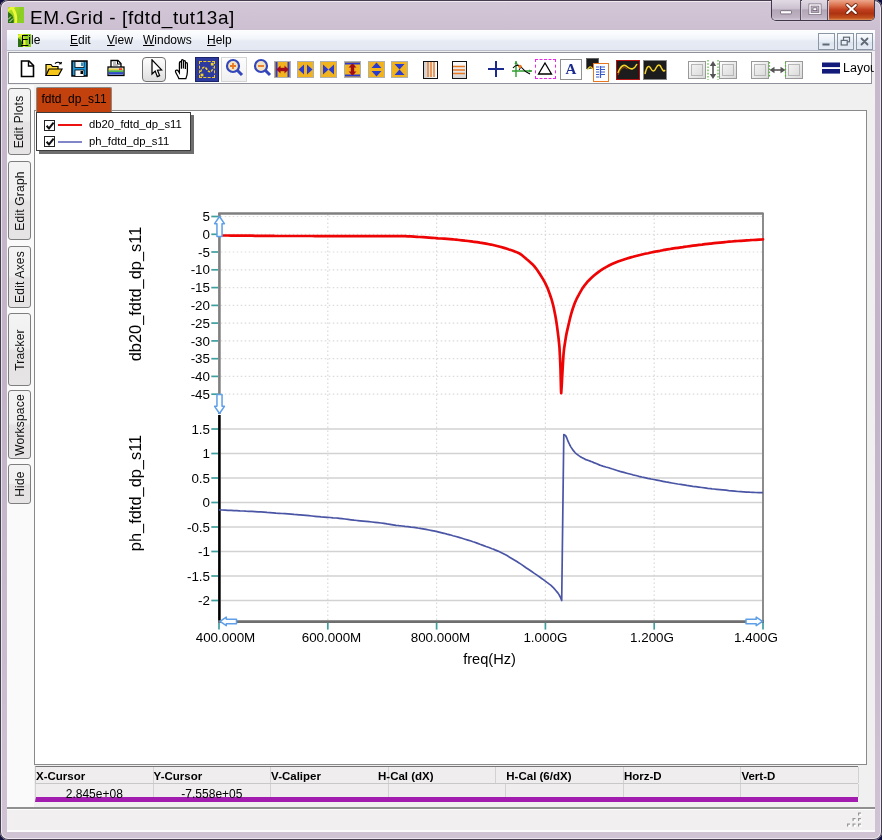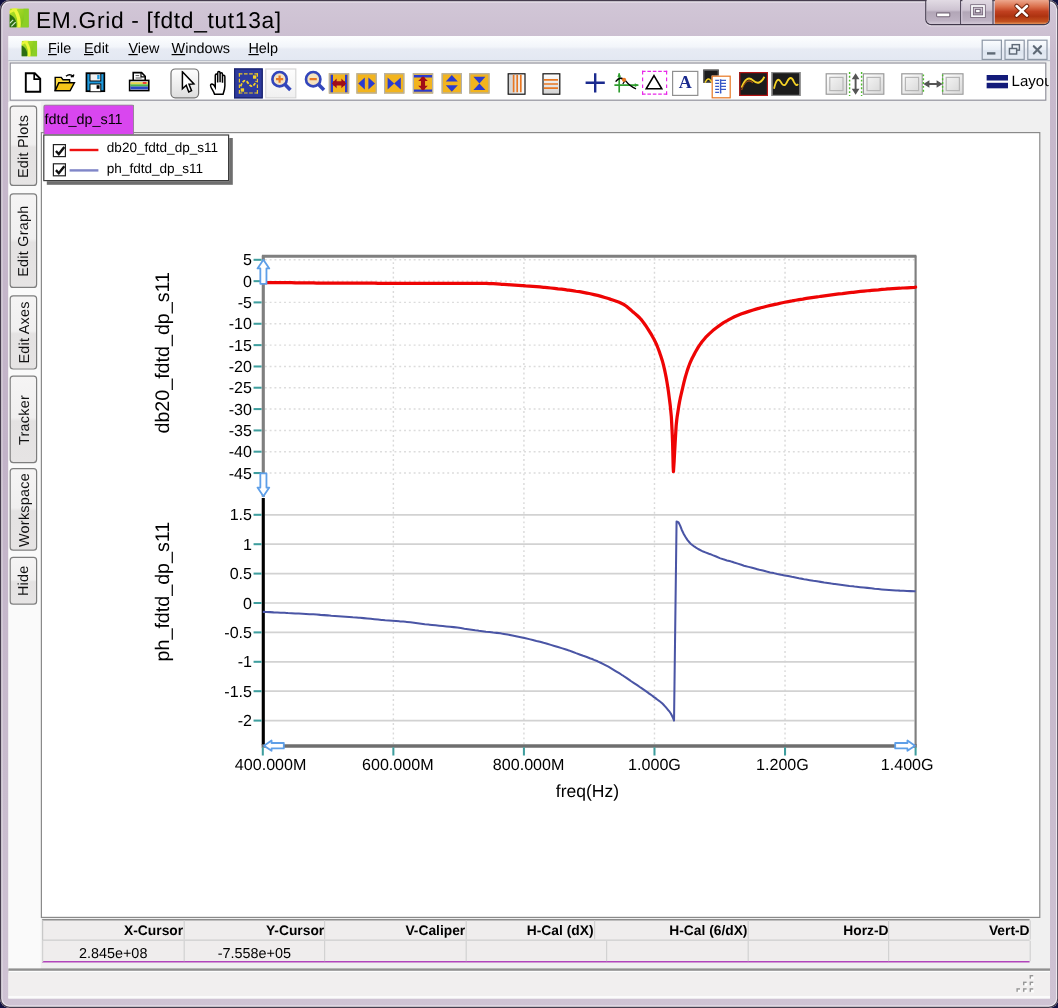--- a/index.html
+++ b/index.html
@@ -26,21 +26,21 @@
 background:linear-gradient(180deg,#f5f4f4 0%,#f0efef 48%,#e4e2e2 52%,#e6e4e4 100%);
 display:flex;align-items:center;justify-content:center}
 .sb span{transform:rotate(-90deg);white-space:nowrap;font-size:12px;color:#101010;letter-spacing:0.2px}
 
 #legend{position:absolute;left:36px;top:112px;width:155px;height:38.5px;background:#fff;
 border:1px solid #3c3c3c;box-shadow:3px 3px 0 0 #6e6e6e;z-index:30}
 .cb{position:absolute;width:11.5px;height:11.5px;background:#fff;border:1.4px solid #222}
 .ltxt{position:absolute;left:52px;font-size:11.3px;color:#000}
 
 .hcell{position:absolute;top:0;height:100%;border-right:1px solid #d2d2d2;
-font-size:11.5px;font-weight:bold;text-align:right;padding-top:3px;color:#000}
+font-size:11.5px;font-weight:bold;text-align:left;padding-top:3px;color:#000}
 .vcell{position:absolute;top:0;height:100%;border-right:1px solid #d2d2d2;
 font-size:12px;text-align:center;padding-top:2.5px;color:#000}
 </style></head><body>
 <div id="win"></div>
 
 <svg class="abs" style="left:8px;top:7px" width="16" height="16" viewBox="0 0 16 16">
 <defs>
       <linearGradient id="lg" x1="0" y1="0" x2="1" y2="1">
 <stop offset="0" stop-color="#b8e428"></stop>
         <stop offset="1" stop-color="#6cba16"></stop>
@@ -82,21 +82,21 @@
 </div>
 <div id="client">
 <div id="menubar">
 <svg class="abs" style="left:11px;top:3.5px" width="13" height="13" viewBox="0 0 16 16">
 <rect width="16" height="16" fill="url(#lg)"></rect>
 <path d="M16,0 L16,16 L9,16 Q13.5,9 11.5,0 Z" fill="#8ccf25"></path>
 <path d="M-1,4.5 C3.5,6 6.5,10 5.5,16 L-1,16 Z" fill="#2c6e12"></path>
 <path d="M2.5,-1 Q9.5,6.5 7.5,17" stroke="#eef83a" stroke-width="2.8" fill="none"></path>
 <path d="M-1,3.5 Q4,1.5 7,-1" stroke="#e8f63a" stroke-width="2.2" fill="none"></path>
 </svg>
-<div class="mi" style="left:33px"><u>F</u>ile</div>
+<div class="mi" style="left:14px"><u>F</u>ile</div>
 <div class="mi" style="left:63px"><u>E</u>dit</div>
 <div class="mi" style="left:100px"><u>V</u>iew</div>
 <div class="mi" style="left:136px"><u>W</u>indows</div>
 <div class="mi" style="left:200px"><u>H</u>elp</div>
 <div class="mdib" style="left:810.5px;width:17px"><svg width="15" height="15" viewBox="0 0 15 15">
           <rect x="3.5" y="9.5" width="7" height="2" fill="#5f6a76"></rect>
         </svg></div>
 <div class="mdib" style="left:829.5px;width:17.5px"><svg width="15" height="15" viewBox="0 0 15 15">
           <g fill="none" stroke="#5f6a76" stroke-width="1.2">
             <rect x="5.5" y="3.2" width="6" height="4.6"></rect>
@@ -277,21 +277,21 @@
 <div class="sb" style="top:283px;height:73px">
       <span>Tracker</span>
     </div>
 <div class="sb" style="top:360px;height:69px">
       <span>Workspace</span>
     </div>
 <div class="sb" style="top:434px;height:40px">
       <span>Hide</span>
     </div>
 <div class="abs" style="left:26.5px;top:80px;width:833px;height:655px;background:#fff;border:1px solid #8a8a8a"></div>
-<div class="abs" style="left:29px;top:57px;width:76px;height:24.5px;background:#d946ef;border:1px solid #8a8a8a;border-bottom:none;border-radius:2px 2px 0 0;font-size:12px;color:#000;text-align:left;padding-top:4px">fdtd_dp_s11</div>
+<div class="abs" style="left:29px;top:57px;width:76px;height:24.5px;background:#c2410c;border:1px solid #8a8a8a;border-bottom:none;border-radius:2px 2px 0 0;font-size:12px;color:#000;text-align:center;padding-top:4px">fdtd_dp_s11</div>
 </div>
 <div id="legend" style="left:36px;top:112px;height:38.5px">
 <div class="cb" style="left:6.5px;top:6.5px">
       <svg style="display:block;margin:0.2px auto 0" width="10" height="10" viewBox="0 0 10 10">
         <path d="M1.6,4.8 L4,7.4 L8.6,1.6" fill="none" stroke="#111" stroke-width="2"></path>
       </svg>
     </div>
 <div class="abs" style="left:21px;top:11px;width:24px;border-top:2.9px solid #ee1111"></div>
 <div class="ltxt" style="top:5.2px">db20_fdtd_dp_s11</div>
 <div class="cb" style="left:6.5px;top:22.7px">
@@ -304,21 +304,21 @@
 </div>
 <div class="abs" style="left:35.0px;top:766px;width:823.0px;height:17.5px;background:#efeded;border-top:1.4px solid #777;border-bottom:1px solid #c8c8c8;border-left:1px solid #c8c8c8;z-index:6">
     <div class="hcell" style="left:0.0px;width:117.6px">X-Cursor</div>
     <div class="hcell" style="left:117.6px;width:117.6px">Y-Cursor</div>
     <div class="hcell" style="left:235.1px;width:117.6px">V-Caliper</div>
     <div class="hcell" style="left:342px;width:117.6px">H-Cal (dX)</div>
     <div class="hcell" style="left:470.3px;width:117.6px">H-Cal (6/dX)</div>
     <div class="hcell" style="left:587.9px;width:117.6px">Horz-D</div>
     <div class="hcell" style="left:705.4px;width:117.6px">Vert-D</div>
   </div>
-<div class="abs" style="left:35.0px;top:784px;width:823.0px;height:17.5px;background:#efeded;border-bottom:1px solid #a21caf;border-left:1px solid #d2d2d2;z-index:6">
+<div class="abs" style="left:35.0px;top:784px;width:823.0px;height:17.5px;background:#efeded;border-bottom:5px solid #a21caf;border-left:1px solid #d2d2d2;z-index:6">
     <div class="vcell" style="left:0.0px;width:117.6px">2.845e+08</div>
     <div class="vcell" style="left:117.6px;width:117.6px">-7.558e+05</div>
     <div class="vcell" style="left:235.1px;width:117.6px"></div>
     <div class="vcell" style="left:352.7px;width:117.6px"></div>
     <div class="vcell" style="left:470.3px;width:117.6px"></div>
     <div class="vcell" style="left:587.9px;width:117.6px"></div>
     <div class="vcell" style="left:705.4px;width:117.6px"></div>
   </div>
 <div class="abs" style="left:7px;top:807px;width:868px;height:3px;background:#909090;border-bottom:1px solid #fdfdfd;z-index:6"></div>
 <div class="abs" style="left:7px;top:811px;width:868px;height:20.5px;background:#f1efef;z-index:6"></div>

